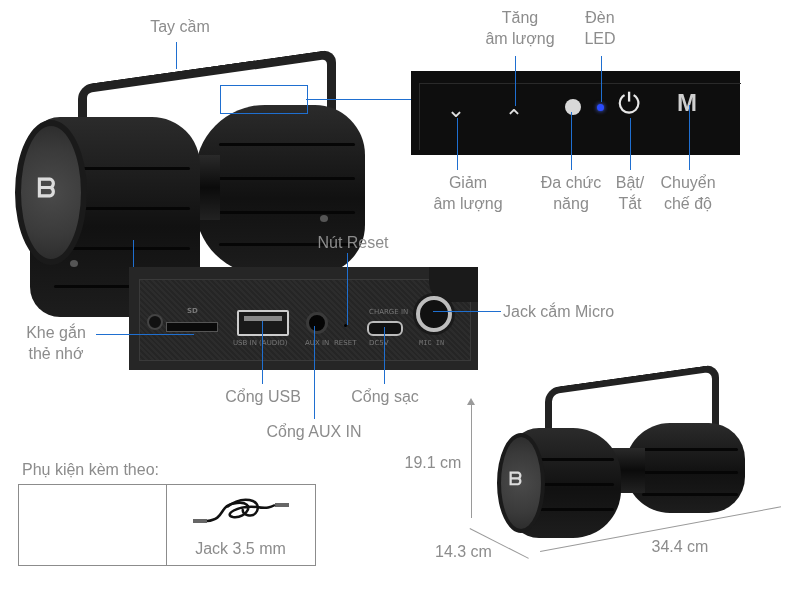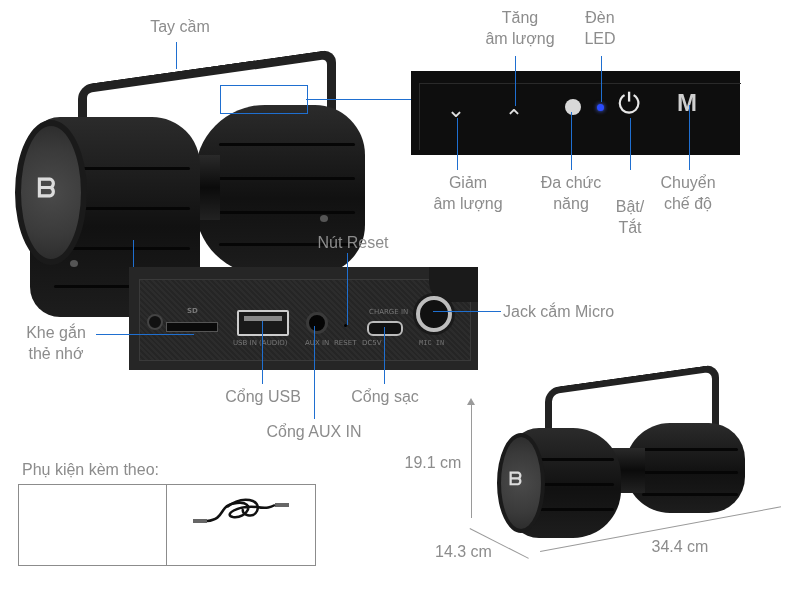--- a/index.html
+++ b/index.html
@@ -85,21 +85,21 @@
     <div>âm lượng</div>
 </div>
 <div class="line" style="left:457px;top:118px;width:1px;height:52px;"></div>
 
 <div class="label" style="left:534px;top:172px;width:74px;">
   <div>Đa chức</div>
     <div>năng</div>
 </div>
 <div class="line" style="left:571px;top:112px;width:1px;height:58px;"></div>
 
-<div class="label" style="left:610px;top:172px;width:40px;margin-top:24px;">
+<div class="label" style="left:610px;top:172px;width:40px;">
   <div>Bật/</div>
     <div>Tắt</div>
 </div>
 <div class="line" style="left:630px;top:118px;width:1px;height:52px;"></div>
 
 <div class="label" style="left:652px;top:172px;width:72px;">
   <div>Chuyển</div>
     <div>chế độ</div>
 </div>
 <div class="line" style="left:689px;top:105px;width:1px;height:65px;"></div>
@@ -120,21 +120,21 @@
   <div class="port-text" style="left:104px;top:72px;">USB IN (AUDIO)</div>
 
   <div class="abs" style="left:177px;top:45px;width:16px;height:16px;border-radius:50%;background:#050505;border:3px solid #3a3a3a;"></div>
   <div class="port-text" style="left:176px;top:72px;">AUX IN</div>
 
   <div class="abs" style="left:215px;top:57px;width:3px;height:3px;border-radius:50%;background:#000;"></div>
   <div class="port-text" style="left:205px;top:72px;">RESET</div>
 
   <div class="port-text" style="left:240px;top:41px;">CHARGE IN</div>
   <div class="abs" style="left:238px;top:54px;width:32px;height:11px;border-radius:6px;background:#111;border:2px solid #bbb;"></div>
-  <div class="port-text" style="left:233px;top:72px;">DC5V</div>
+  <div class="port-text" style="left:240px;top:72px;">DC5V</div>
 
   <div class="abs" style="left:287px;top:29px;width:28px;height:28px;border-radius:50%;background:#111;border:4px solid #bdbdbd;box-shadow:0 0 0 3px #1a1a1a;"></div>
   <div class="port-text" style="left:290px;top:72px;font-family:Liberation Mono, monospace;">MIC IN</div>
 </div>
 
 <div class="label" style="left:308px;top:232px;width:90px;">Nút Reset</div>
 <div class="line" style="left:347px;top:253px;width:1px;height:72px;"></div>
 
 <div class="label" style="left:20px;top:322px;width:72px;">
   <div>Khe gắn</div>
@@ -157,20 +157,21 @@
 <div class="label" style="left:22px;top:459px;width:160px;text-align:left;">Phụ kiện kèm theo:</div>
 <div class="acc-box" style="left:18px;top:484px;width:296px;height:80px;">
   <div class="abs" style="left:147px;top:0;width:1px;height:80px;background:#8c8c8c;"></div>
   <div class="abs" style="left:148px;top:0;width:147px;height:80px;">
     <svg class="cable" style="left:20px;top:10px;" width="110" height="36" viewBox="0 0 110 36">
       <rect x="6" y="24" width="14" height="4" fill="#666"></rect>
       <rect x="88" y="8" width="14" height="4" fill="#666"></rect>
       <path d="M20 26 C40 24,30 10,50 8 C70 6,60 24,46 22 C36 20,50 10,70 12 C80 14,84 12,88 10" stroke="#111" stroke-width="2.5" fill="none"></path>
       <path d="M40 12 C55 0,75 4,70 16 C66 24,54 20,56 14" stroke="#111" stroke-width="2.5" fill="none"></path>
     </svg>
+    <div class="label" style="left:0;top:53px;width:147px;">Jack 3.5 mm</div>
   </div>
 </div>
 
 <div class="abs" style="left:495px;top:368px;width:280px;height:180px;">
   <div class="handle" style="left:50px;top:8px;width:160px;height:70px;border-width:7px;"></div>
   <div class="drum" style="left:130px;top:55px;width:120px;height:90px;border-radius:50px 40px 40px 50px;">
     <div class="ribs" style="top:25px;"></div>
       <div class="ribs" style="top:48px;"></div>
       <div class="ribs" style="top:70px;"></div>
   </div>

